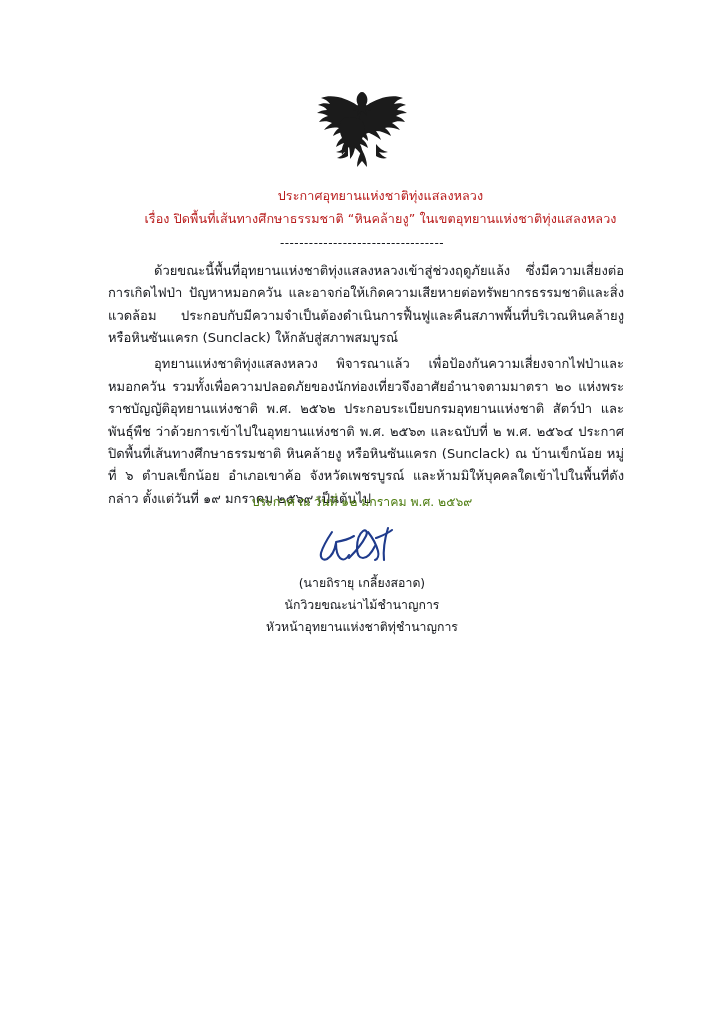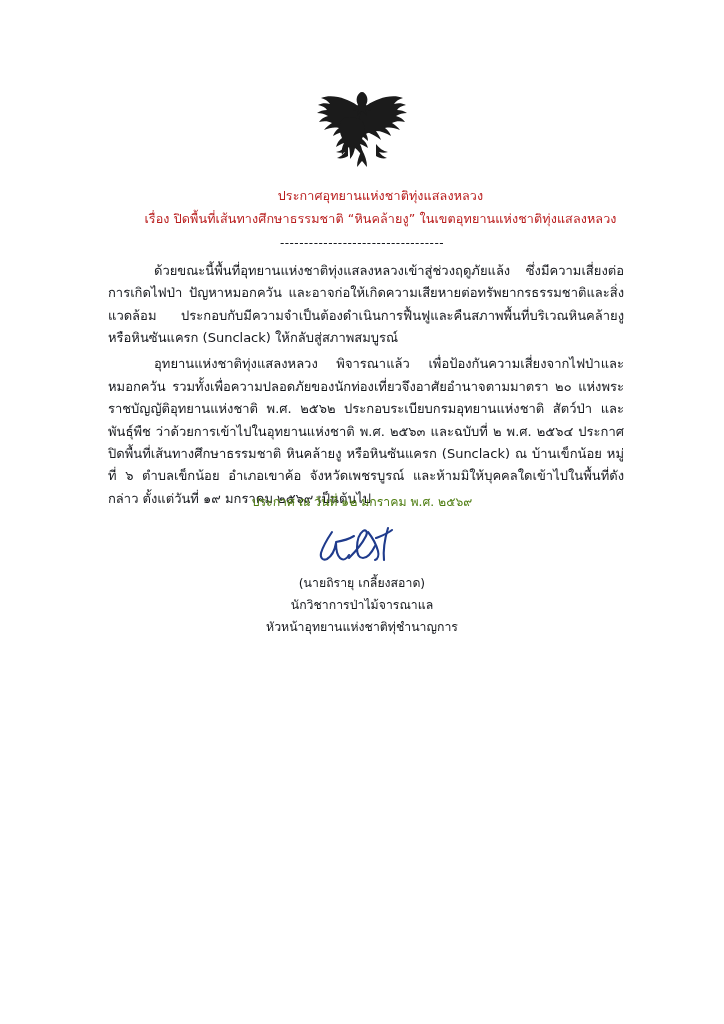--- a/index.html
+++ b/index.html
@@ -172,17 +172,17 @@
         <path d="M47 34c6-6 13-14 17-22 2-4 0-7-3-5-4 3-6 10-6 17 0 6 2 10 6 10 5 0 9-6 12-12"></path>
         <path d="M66 8c4 5 8 12 10 19 1 4 0 8-3 9"></path>
         <path d="M74 14c5-2 11-4 16-8"></path>
         <path d="M86 4c-3 10-5 22-4 32"></path>
       </g>
     </svg>
   </div>
 
   <div class="sign-block">
     <span>(นายถิรายุ เกลี้ยงสอาด)</span>
-    <span>นักวิชาการป่าไม้จารณาแล</span>
+    <span>นักวิวยขณะน่าไม้ชำนาญการ</span>
     <span>หัวหน้าอุทยานแห่งชาติทุ่ชำนาญการ</span>
   </div>
 
 </div>
 
 </body></html>

